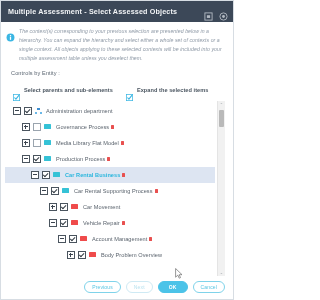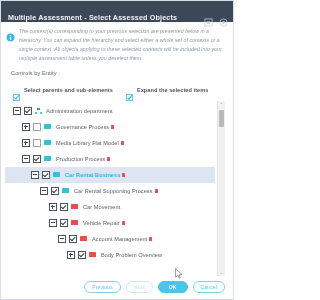--- a/index.html
+++ b/index.html
@@ -13,21 +13,21 @@
     width:234px;height:300px;position:relative;
     background:#ffffff;
     box-sizing:border-box;
     border:1px solid #d7dde3;
     display:flex;flex-direction:column;
   }
   
   .titlebar{
     height:21px;flex:0 0 21px;
     background:#3c4858;
-    display:flex;align-items:flex-end;
+    display:flex;align-items:center;
     padding:0 5px 0 7px;
     box-sizing:border-box;
   }
   .title-text{
     color:#f2f4f6;font-size:7.2px;font-weight:bold;
     letter-spacing:.15px;white-space:nowrap;overflow:hidden;
     flex:1 1 auto;
   }
   .title-icons{display:flex;align-items:center;gap:6px;flex:0 0 auto;}
   .ticon{width:9px;height:9px;display:block;opacity:.85;}

